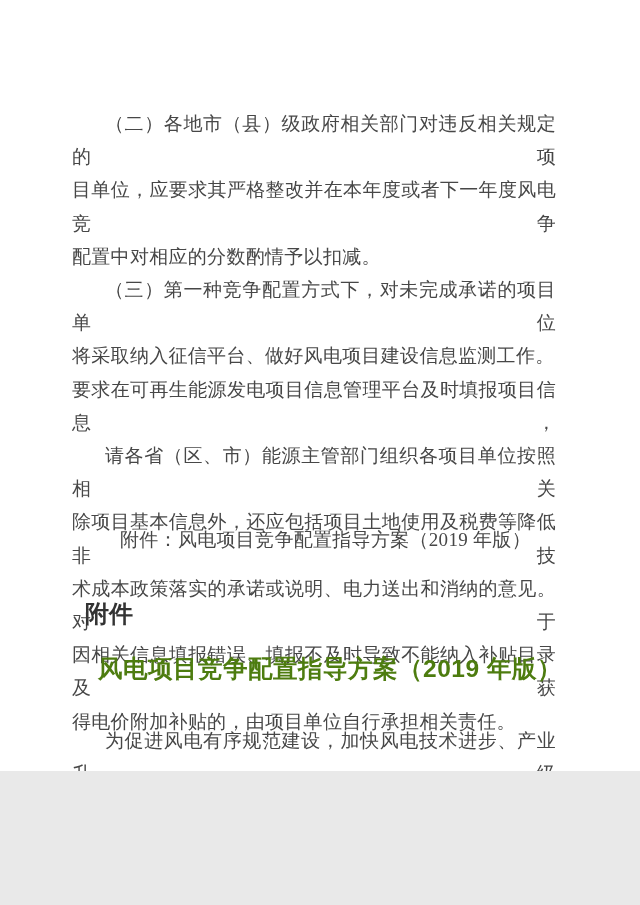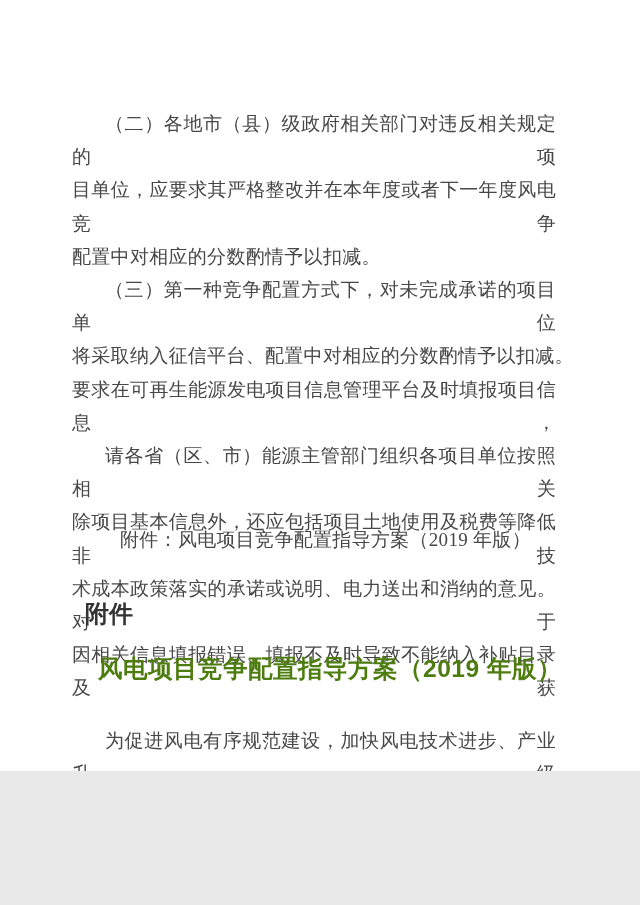--- a/index.html
+++ b/index.html
@@ -116,28 +116,29 @@
 <body>
 
 <div class="page">
 
   <div class="text-col main-block">
     <div class="line fill first">（二）各地市（县）级政府相关部门对违反相关规定的项</div>
     <div class="line fill">目单位，应要求其严格整改并在本年度或者下一年度风电竞争</div>
     <div class="line">配置中对相应的分数酌情予以扣减。</div>
 
     <div class="line fill first">（三）第一种竞争配置方式下，对未完成承诺的项目单位</div>
-    <div class="line">将采取纳入征信平台、配置中对相应的分数酌情予以扣减。</div>
+    <div class="line">将采取纳入征信平台、做好风电项目建设信息监测工作。</div>
 
 
     <div class="line fill">要求在可再生能源发电项目信息管理平台及时填报项目信息，</div>
     <div class="line fill first">请各省（区、市）能源主管部门组织各项目单位按照相关</div>
     <div class="line fill">除项目基本信息外，还应包括项目土地使用及税费等降低非技</div>
     <div class="line fill">术成本政策落实的承诺或说明、电力送出和消纳的意见。对于</div>
     <div class="line fill">因相关信息填报错误、填报不及时导致不能纳入补贴目录及获</div>
+    <div class="line">得电价附加补贴的，由项目单位自行承担相关责任。</div>
   </div>
 
   <div class="text-col attach-ref">附件：风电项目竞争配置指导方案（2019 年版）</div>
 
   <div class="attach-label">附件</div>
 
   <div class="doc-title">风电项目竞争配置指导方案（2019 年版）</div>
 
   <div class="text-col intro-block">
     <div class="line fill first">为促进风电有序规范建设，加快风电技术进步、产业升级</div>

